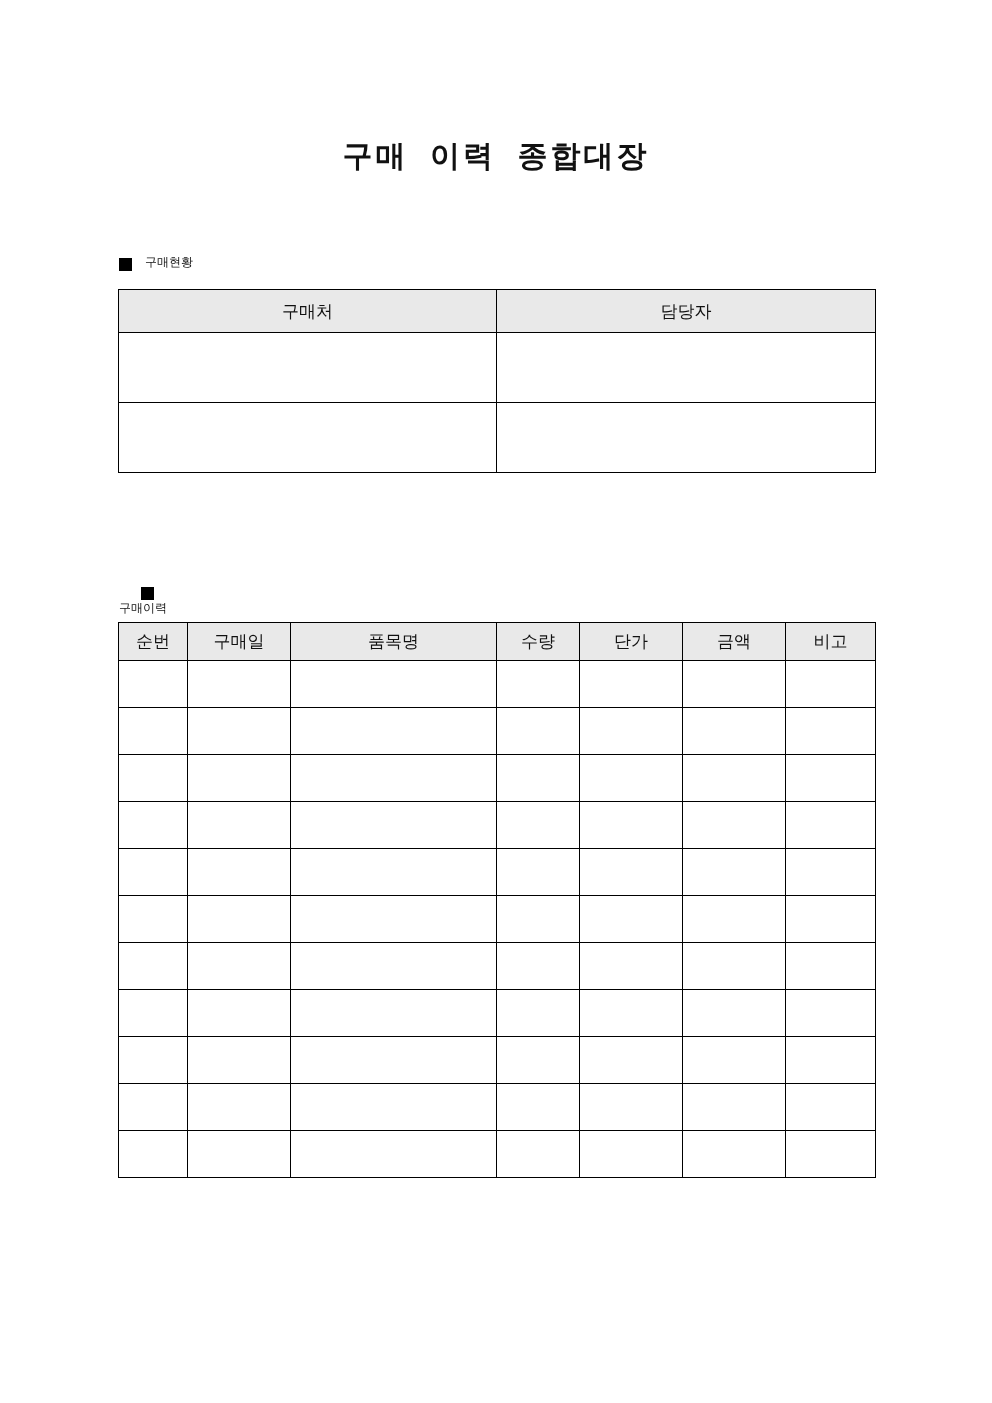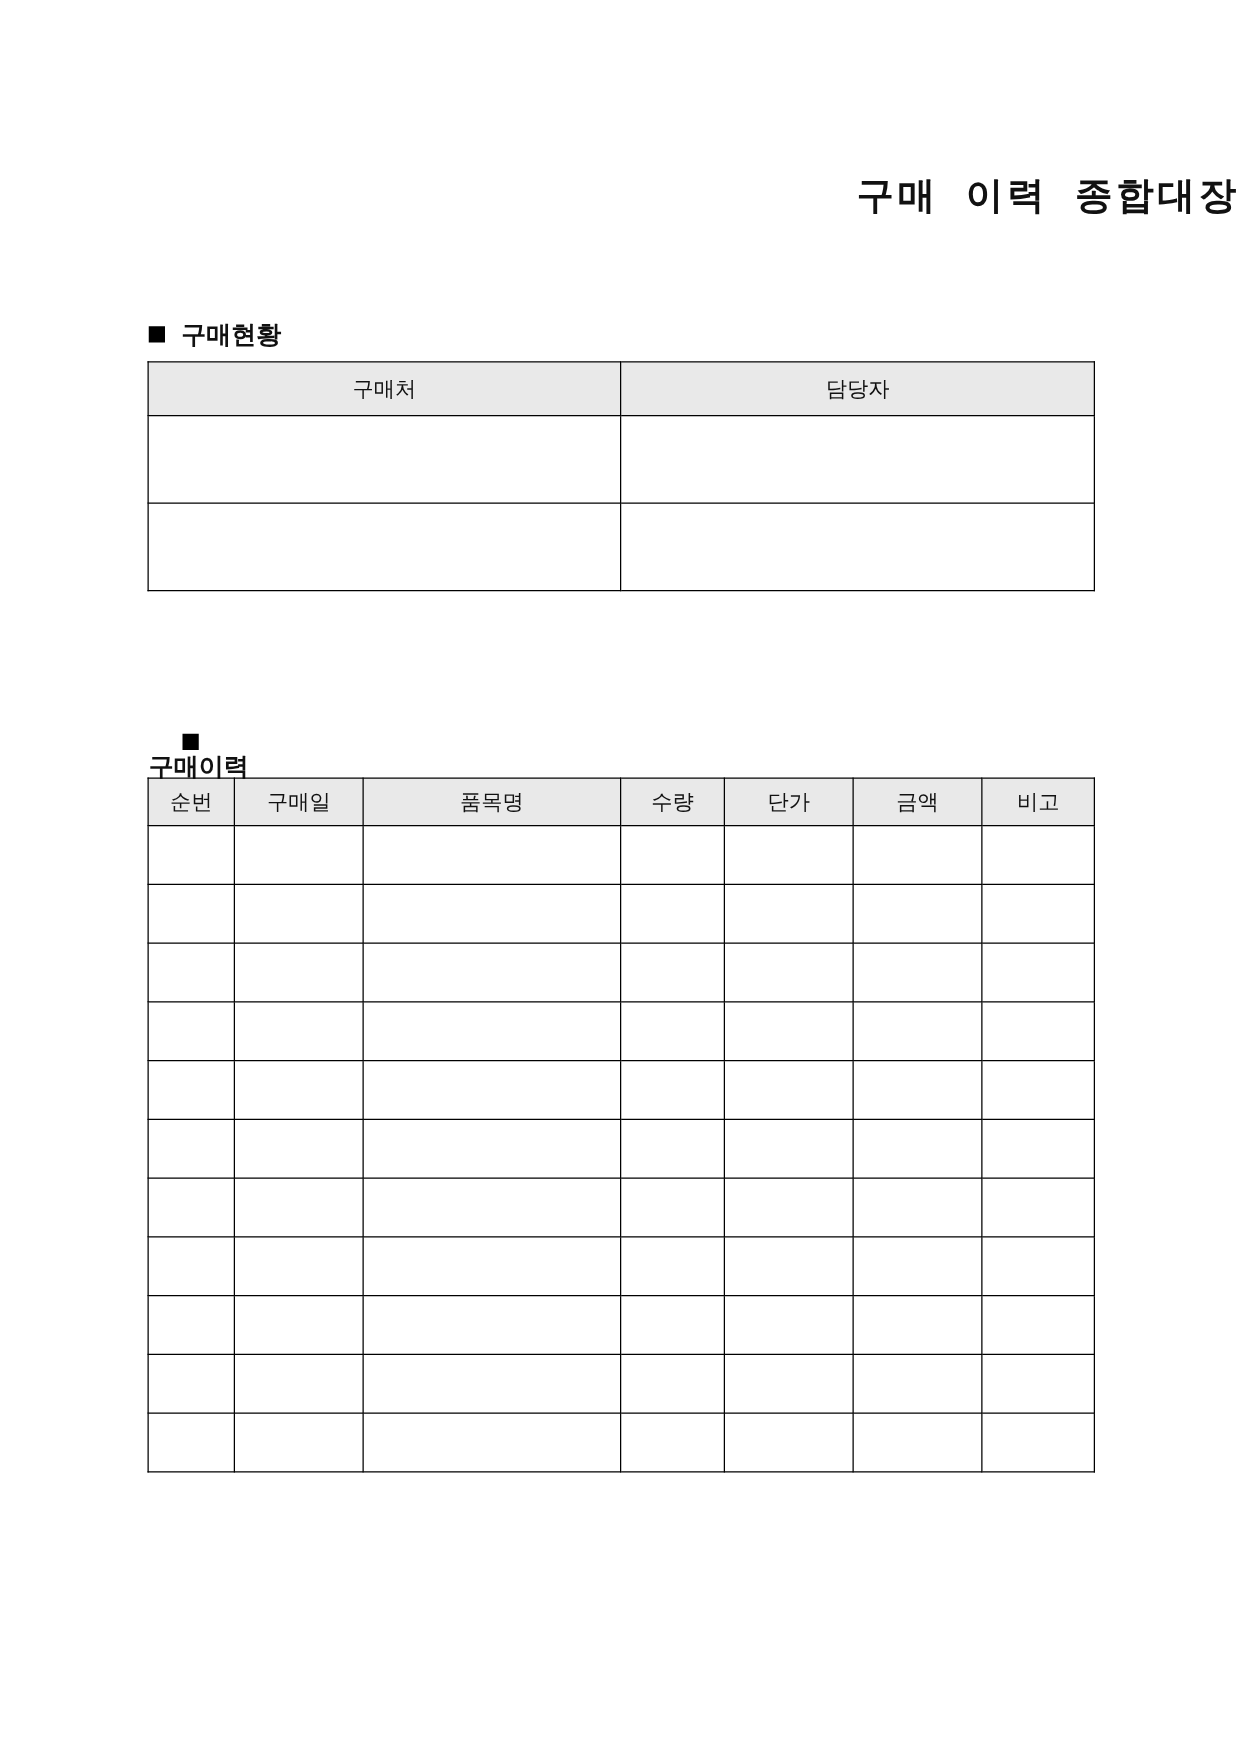--- a/index.html
+++ b/index.html
@@ -1,18 +1,18 @@
 <!DOCTYPE html>
 <html><head>
   <meta charset="utf-8">
   <style>
     html, body { margin:0; padding:0; background:#ffffff; }
     body { width:992px; height:1403px; position:relative; font-family:"DejaVu Sans", "Liberation Sans", sans-serif; color:#111; }
-    .title { position:absolute; left:0; width:992px; top:136px; text-align:right; font-size:30px; font-weight:bold; letter-spacing:3px; word-spacing:8px; }
-    .section-title { position:absolute; left:119px; font-size:20px; font-weight:bold; display:flex; align-items:center; }
+    .title { position:absolute; left:0; width:992px; top:136px; text-align:center; font-size:30px; font-weight:bold; letter-spacing:3px; word-spacing:8px; }
+    .section-title { position:absolute; left:119px; font-size:12px; font-weight:normal; display:flex; align-items:flex-end; }
     .section-title .sq { display:inline-block; width:13px; height:13px; background:#000; margin-right:13px; }
     table { position:absolute; left:118px; border-collapse:collapse; table-layout:fixed; }
     td, th { border:1px solid #000; padding:0; text-align:center; font-weight:normal; font-size:17px; }
     th { background:#e9e9e9; }
     #info-table { top:289px; width:757px; }
     #info-table th { height:42px; }
     #info-table td { height:69px; }
     #history-table { top:622px; width:757px; }
     #history-table th { height:37px; }
     #history-table td { height:46px; }

